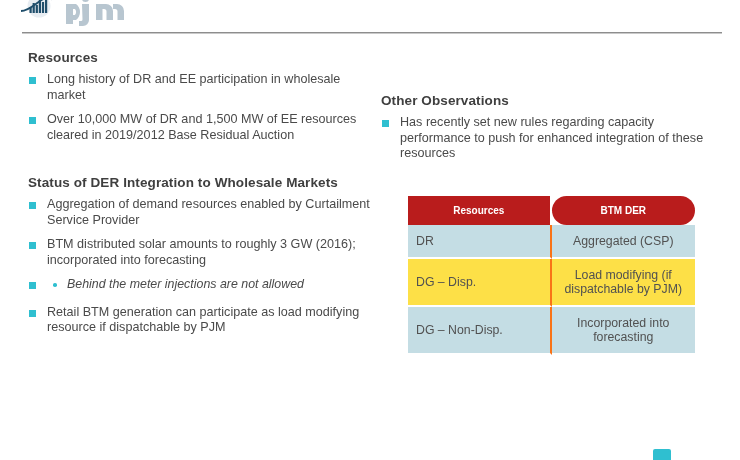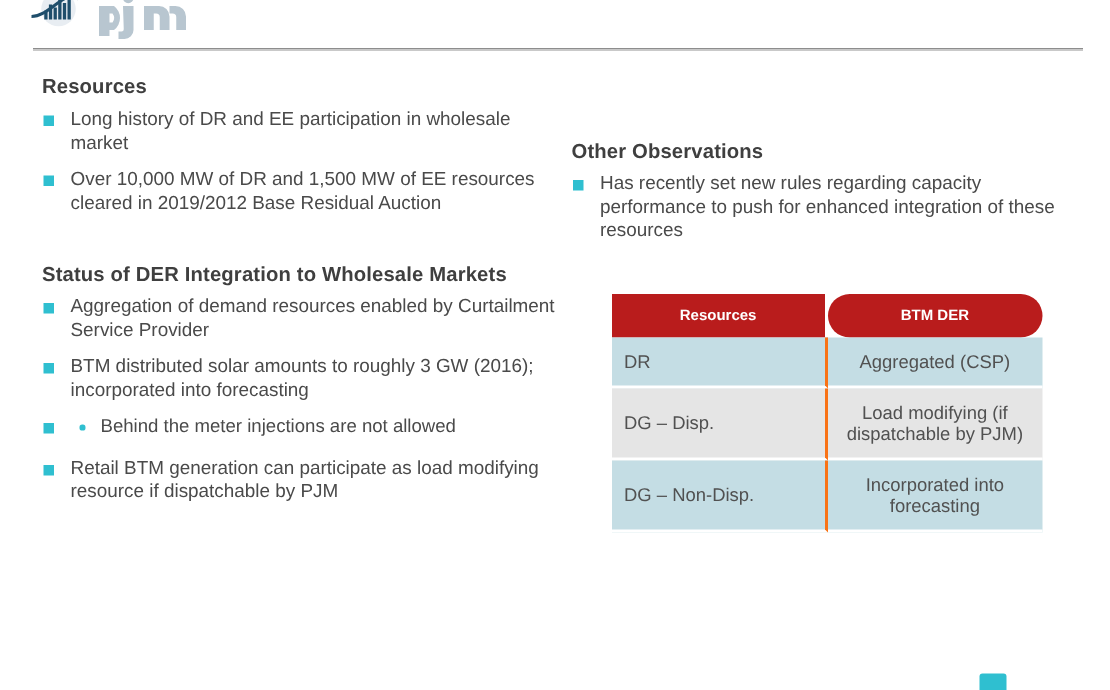--- a/index.html
+++ b/index.html
@@ -39,21 +39,21 @@
   
   ul.bullets{list-style:none;margin:0;padding:0;}
   ul.bullets > li{
     position:relative;padding-left:19px;margin-bottom:9px;
     font-size:12.6px;line-height:15.5px;color:#4a4a4a;
   }
   ul.bullets > li::before{
     content:"";position:absolute;left:1px;top:5px;
     width:7px;height:7px;background:#2fbfd0;
   }
-  ul.subbullets{list-style:none;margin:4px 0 12px 0;padding:0;}
+  ul.subbullets{list-style:none;margin:4px 0 12px 0;padding:0;font-style:italic;}
   ul.subbullets > li{
     position:relative;padding-left:20px;
     font-size:12.4px;line-height:15.5px;color:#4a4a4a;
   }
   ul.subbullets > li::before{
     content:"";position:absolute;left:6px;top:6px;
     width:3.5px;height:3.5px;border-radius:50%;background:#2fbfd0;
   }
   #status-block{margin-top:32px;}
   
@@ -76,21 +76,21 @@
     vertical-align:middle;
   }
   #der-table td:last-child{border-right:none;}
   #der-table td.col-res{
     text-align:left;width:130px;
   }
   #der-table td.col-btm{
     text-align:center;
   }
   #der-table tr.row-dark td{background:#c4dde4;}
-  #der-table tr.row-light td{background:#e5e5e5;}
+  #der-table tr.row-light td{background:#fde047;}
   
   #footer-mark{
     position:absolute;left:653px;top:449px;
     width:18px;height:11px;background:#2fbfd0;
     border-radius:2px 2px 0 0;
   }
 </style>
 </head>
 <body>
 

